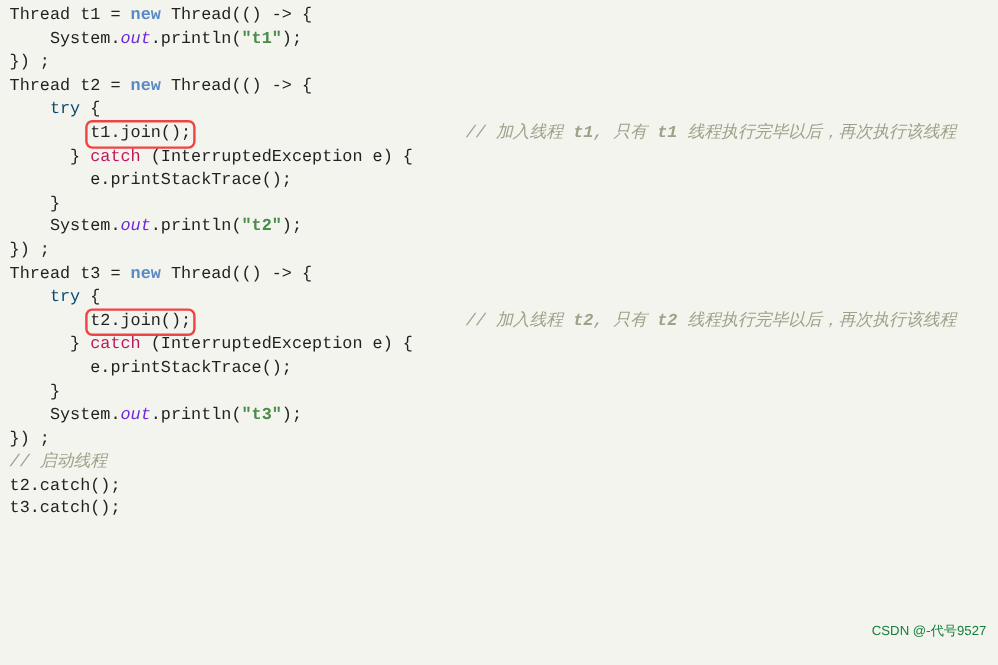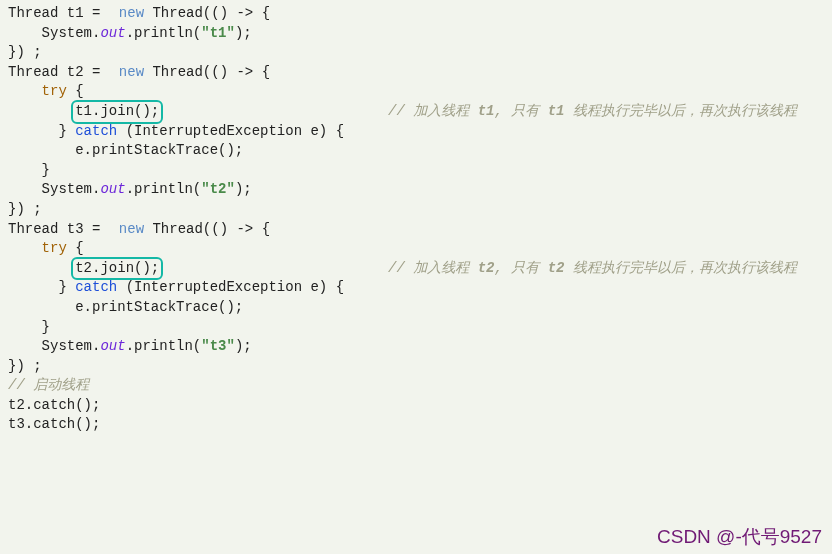--- a/index.html
+++ b/index.html
@@ -15,41 +15,41 @@
       overflow: hidden;
       position: relative;
     }
     .code-area {
       padding: 4px 8px;
     }
     .line {
       white-space: pre;
       position: relative;
     }
-    .kw-new { color: #5a8ac6; font-weight: normal; margin-left: 10px; }
-    .kw-try { color: #a16207; }
-    .kw-catch { color: #1d4ed8; }
+    .kw-new { color: #5a8ac6; font-weight: bold; }
+    .kw-try { color: #0c4a6e; }
+    .kw-catch { color: #be185d; }
     .field { color: #6d28d9; font-style: italic; }
     .str { color: #4a8a4a; font-weight: bold; }
     .comment { color: #a0a089; font-style: italic; }
     .comment em { font-style: italic; font-weight: bold; }
     .black { color: #222; }
     .highlight-box {
       display: inline-block;
-      border: 2px solid #14b8a6;
+      border: 2px solid #ef4444;
       border-radius: 6px;
       padding: 0 2px;
       margin: -2px -2px -2px -4px;
     }
     .watermark {
       position: absolute;
-      bottom: 3px;
+      bottom: 20px;
       right: 10px;
-      font-size: 19px;
-      color: #701a75;
+      font-size: 11px;
+      color: #15803d;
       font-family: sans-serif;
     }
   </style>
 </head>
 <body>
 
 <div class="code-area">
   <div class="line"><span class="black">Thread t1 = </span><span class="kw-new">new</span><span class="black"> Thread(() -&gt; {</span></div>
   <div class="line"><span class="black">    System.</span><span class="field">out</span><span class="black">.println(</span><span class="str">"t1"</span><span class="black">);</span></div>
   <div class="line black">}) ;</div>

